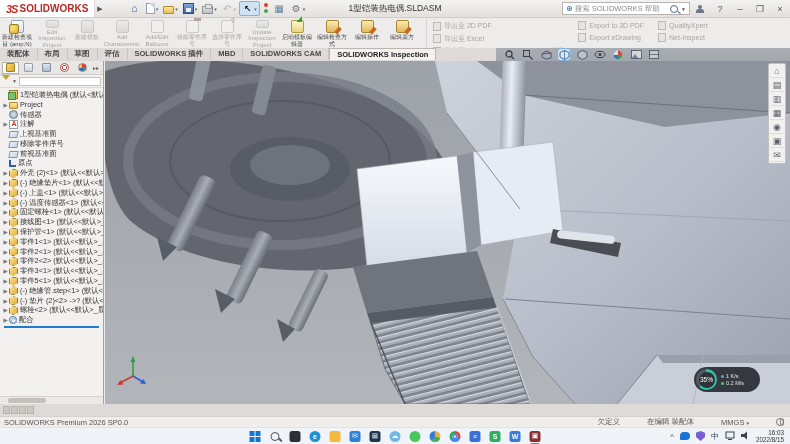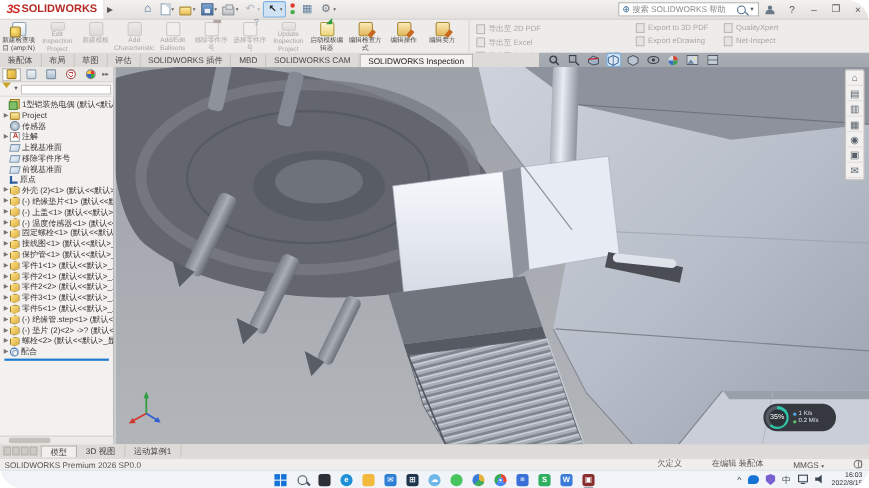--- a/index.html
+++ b/index.html
@@ -1,18 +1,18 @@
 <!DOCTYPE html>
 <html><head>
 <meta charset="utf-8">
 <style>
   * { margin:0; padding:0; box-sizing:border-box; }
   html,body { width:790px; height:444px; overflow:hidden; }
   body { font-family:"Liberation Sans","DejaVu Sans",sans-serif; font-size:9px; color:#444; }
-  #app { position:relative; width:790px; height:444px; background:#eceae8; overflow:hidden;border-radius:21px; }
+  #app { position:relative; width:790px; height:444px; background:#eceae8; overflow:hidden; }
 
   
   #titlebar { position:absolute; left:0; top:0; width:790px; height:18px;
     background:linear-gradient(#f4f2f0,#e3e0dd); border-bottom:1px solid #d0cdc9;
     display:flex; align-items:center; }
   #logo { display:flex; align-items:center; padding:0 6px; height:100%; background:#fff; border-right:1px solid #ddd; }
   #logo .ds { color:#d02b27; font-weight:bold; font-style:italic; font-size:11px; letter-spacing:-1px; }
   #logo .sw { color:#b52a25; font-weight:bold; font-size:10px; margin-left:2px; letter-spacing:0; }
   #logo-expand { color:#555; font-size:7px; margin:0 6px 0 2px; }
   .qat { display:flex; align-items:center; gap:1px; margin-left:18px; }
@@ -232,20 +232,21 @@
         <span class="qat-btn">
           <span class="ico grid"></span>
           <span class="caret"></span>
         </span>
 
         <span class="qat-btn">
           <span class="ico gear"></span>
           <span class="caret">▾</span>
         </span>
       </div>
+    <div id="title-text">1型铠装热电偶.SLDASM</div>
     <div id="tb-right">
       <div id="help-search">
         <span class="q">⊕</span>
         <span class="ph">搜索 SOLIDWORKS 帮助</span>
         <span class="mag"></span>
         <span class="dd">▼</span>
       </div>
       <div class="tb-sys">
           <span class="person"></span>
         </div>
@@ -354,21 +355,21 @@
           </div>
           <div class="exp-item">
             <span class="xi"></span>
             <span>Net-Inspect</span>
           </div>
         </div>
     </div>
   </div>
 
   <div id="tabrow">
-    <div style="display:flex; align-items:center; height:100%;">
+    <div style="display:flex; align-items:flex-start; height:100%;font-weight:bold;">
 
         <div class="cmdtab"><span>装配体</span></div>
 
         <div class="cmdtab"><span>布局</span></div>
 
         <div class="cmdtab"><span>草图</span></div>
 
         <div class="cmdtab"><span>评估</span></div>
 
         <div class="cmdtab"><span>SOLIDWORKS 插件</span></div>
@@ -756,28 +757,20 @@
     </div>
   </div>
 
   <div id="bottombar">
     <div id="bb-arrows">
         <span></span>
         <span></span>
         <span></span>
         <span></span>
       </div>
-    <div style="display:flex; height:100%; align-items:flex-end;">
-
-        <div class="btab active"><span>模型</span></div>
-
-        <div class="btab"><span>3D 视图</span></div>
-
-        <div class="btab"><span>运动算例1</span></div>
-      </div>
   </div>
 
   <div id="statusbar">
     <span class="left">SOLIDWORKS Premium 2026 SP0.0</span>
     <span class="right">
       <span class="cell">欠定义</span>
       <span class="cell">在编辑 装配体</span>
       <span class="cell"><span>MMGS</span> <span style="font-size:5px;">▾</span></span>
       <span class="sb-globe"></span>
     </span>

